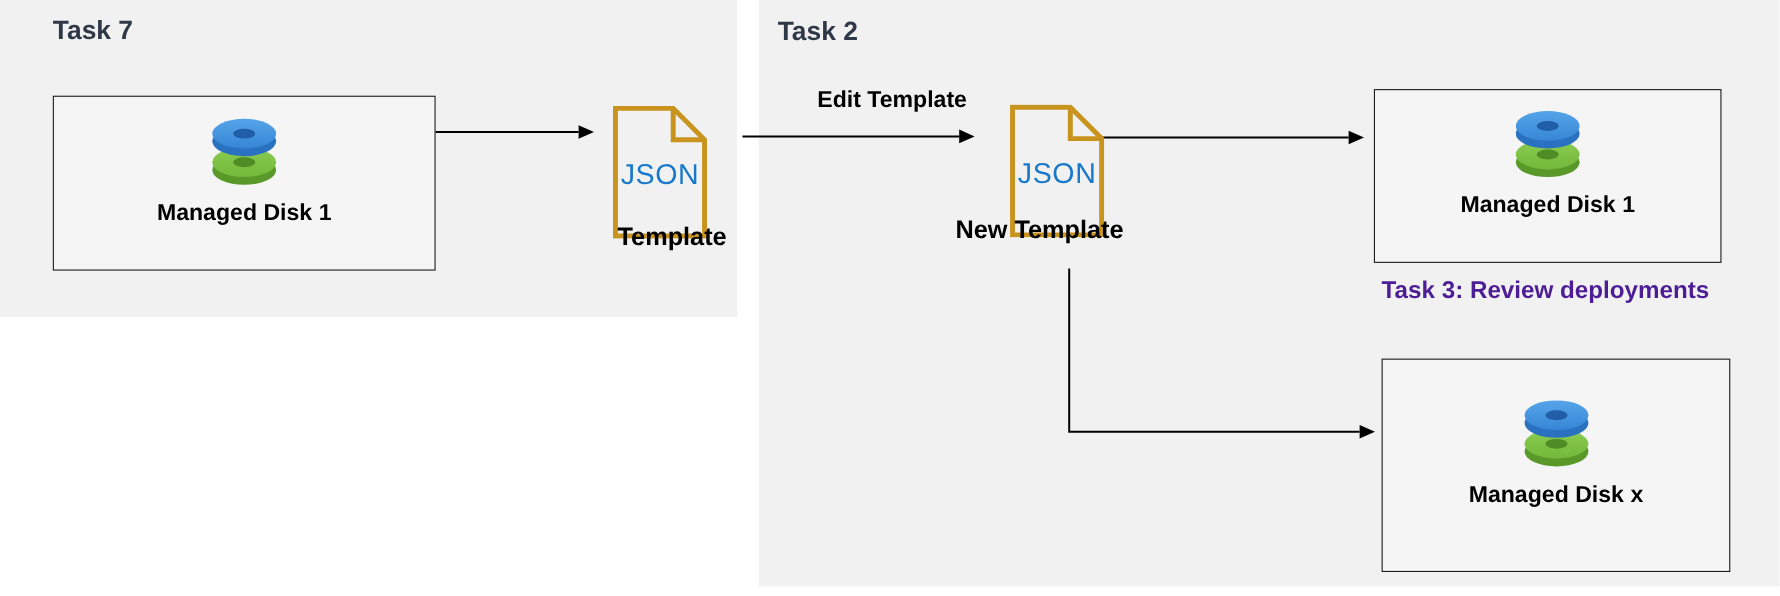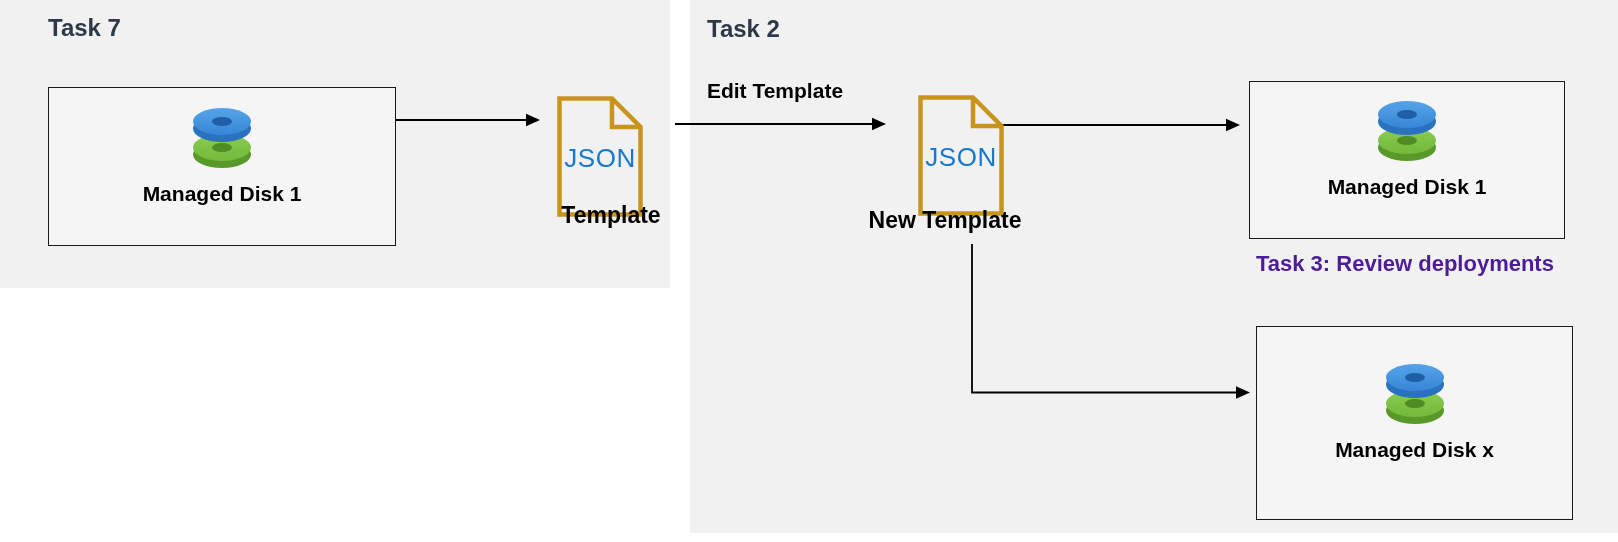--- a/index.html
+++ b/index.html
@@ -57,27 +57,27 @@
   .json-doc text{
     font-family:"Liberation Sans",sans-serif;font-size:26px;letter-spacing:0.5px;
     fill:#1878cb;
   }
 
   .file-label{
     position:absolute;color:#000;font-weight:700;font-size:23px;text-align:center;
     white-space:nowrap;transform:translateX(-50%);
   }
   .template-label{left:611px;top:202px;}
-  .new-template-label{left:945px;top:207px;}
+  .new-template-label{left:945px;top:195px;}
 
   .arrow-label{
     position:absolute;color:#000;font-weight:700;font-size:21px;text-align:center;
     white-space:nowrap;transform:translateX(-50%);
   }
-  .edit-template-label{left:775px;top:79px;text-align:center;}
+  .edit-template-label{left:811px;top:79px;text-align:center;}
   .deploy-portal-label{left:1090px;top:80px;}
 
   .arrows{position:absolute;left:0;top:0;width:1618px;height:542px;pointer-events:none;}
   .arrows line,.arrows polyline{stroke:#000;stroke-width:1.8;fill:none;}
   .arrows polygon{fill:#000;stroke:none;}
 </style>
 </head>
 <body>
 
 <div class="canvas">

